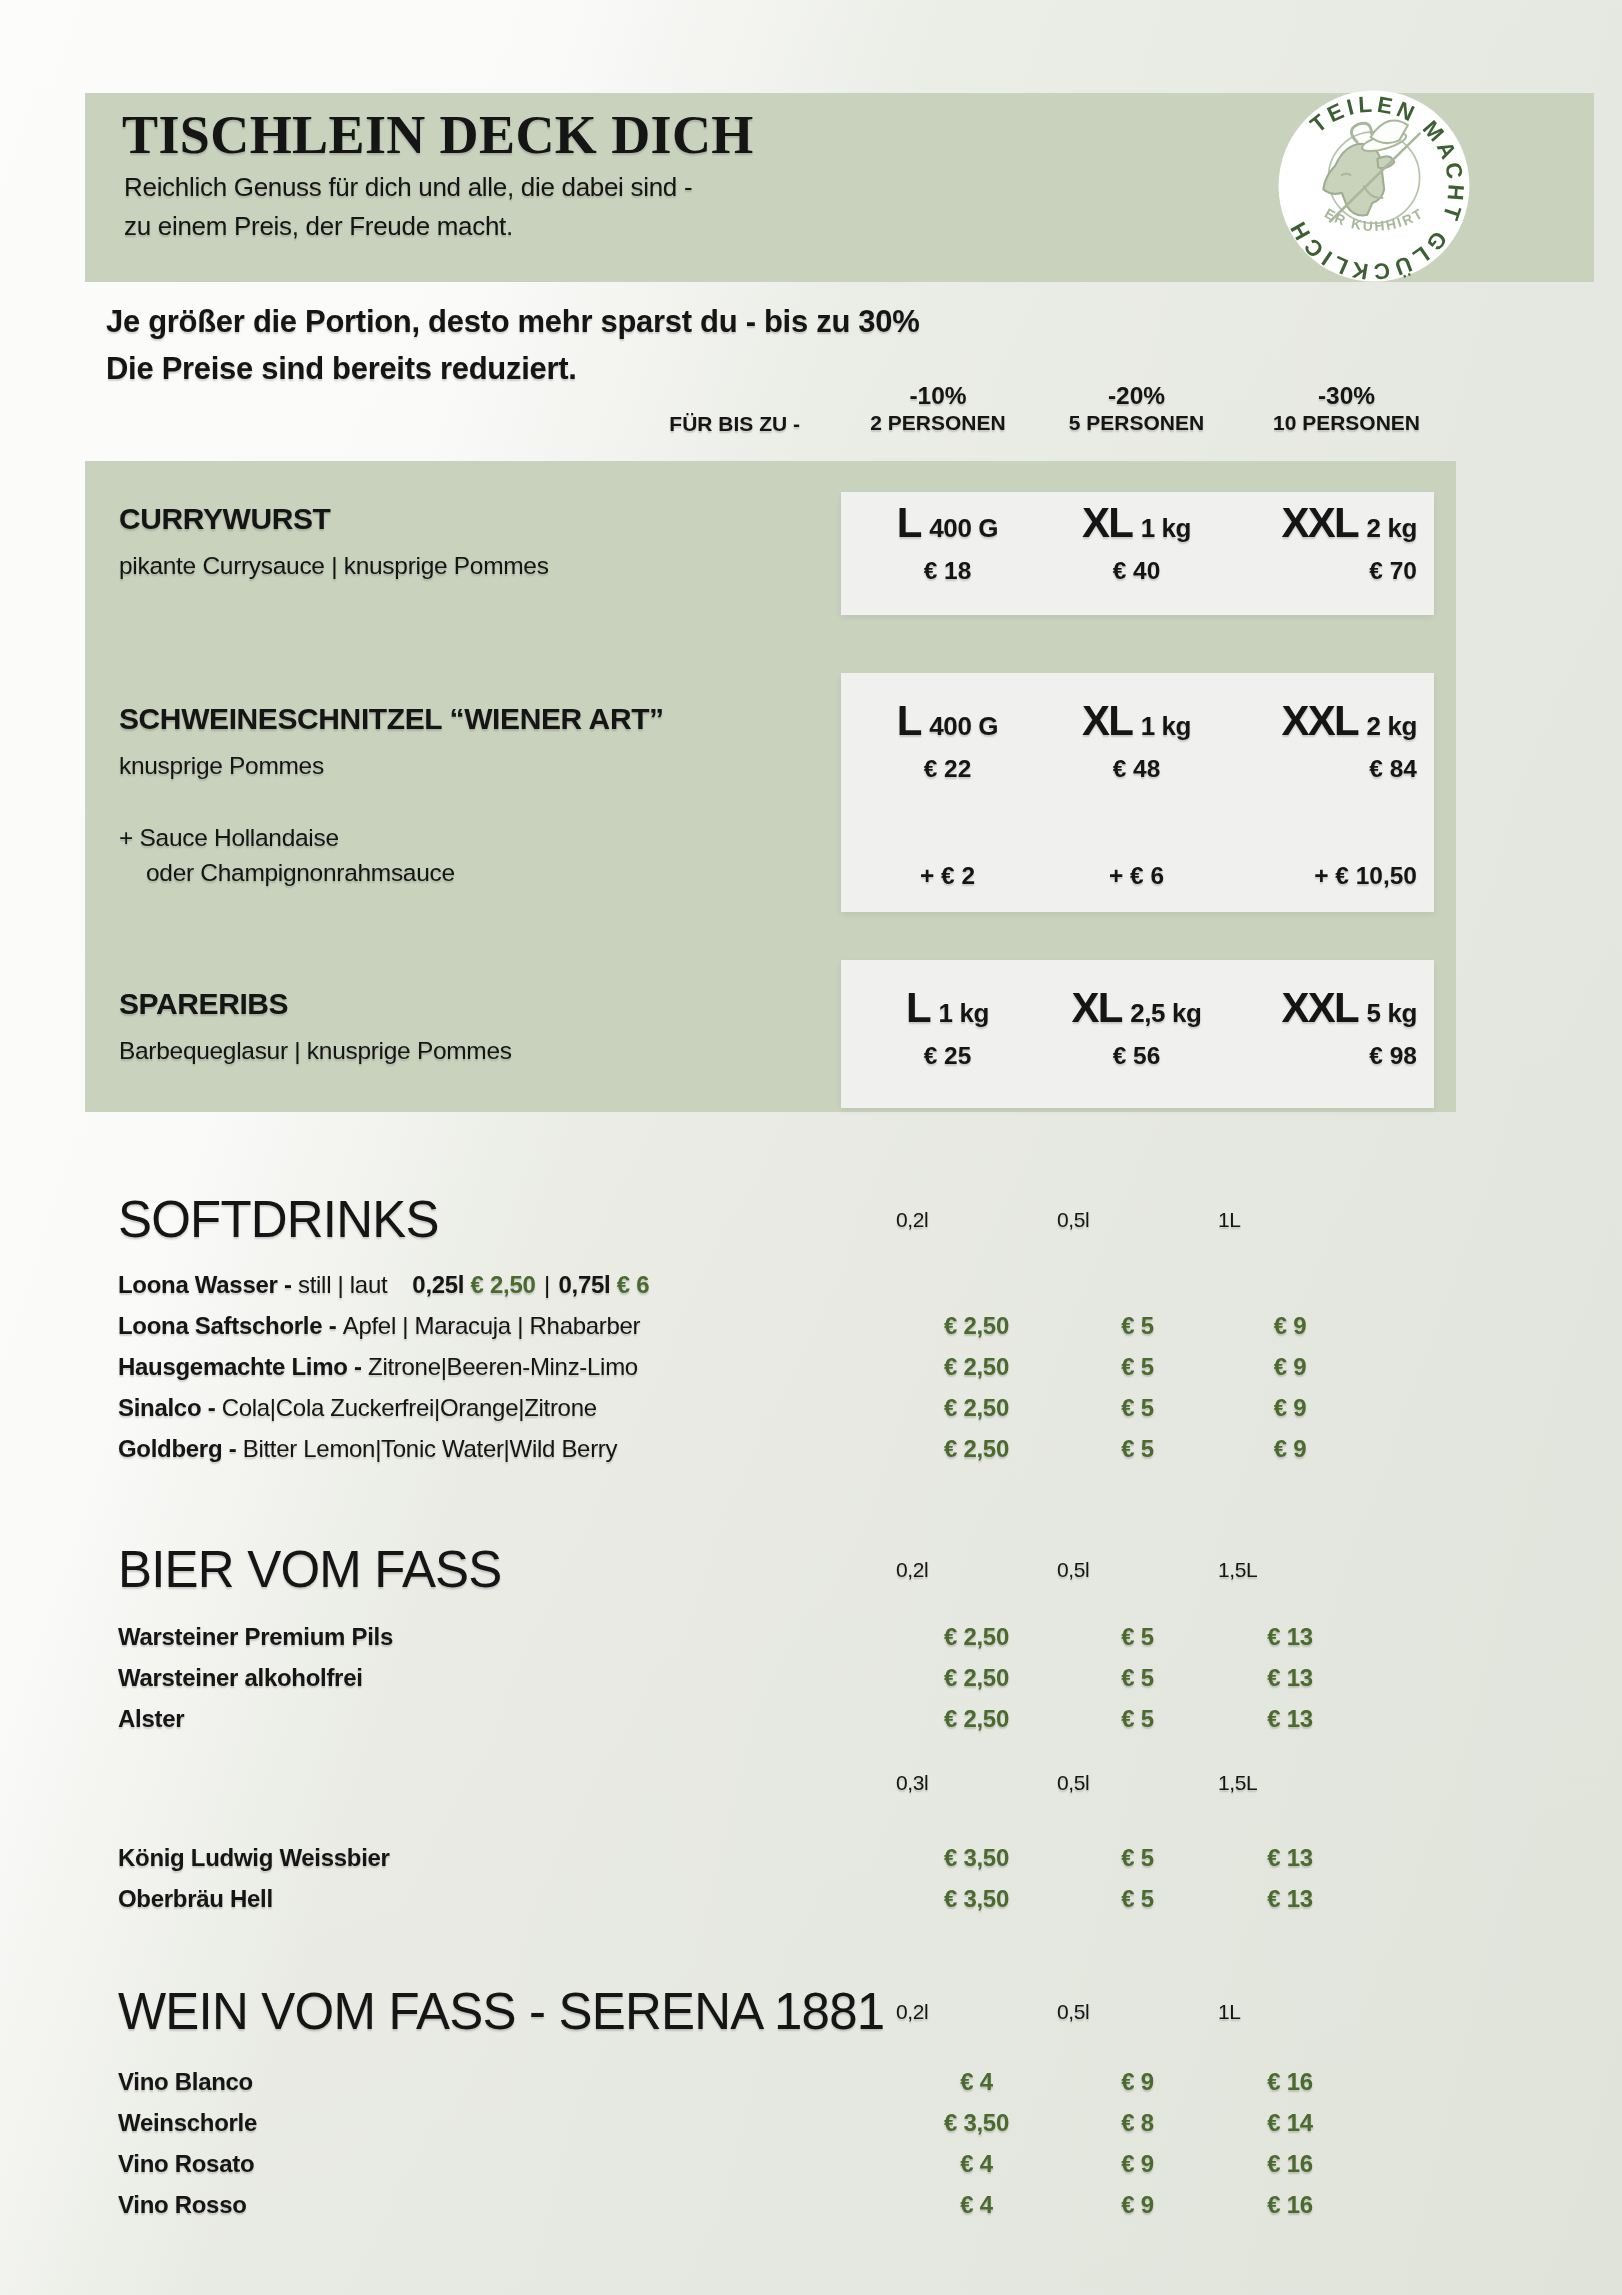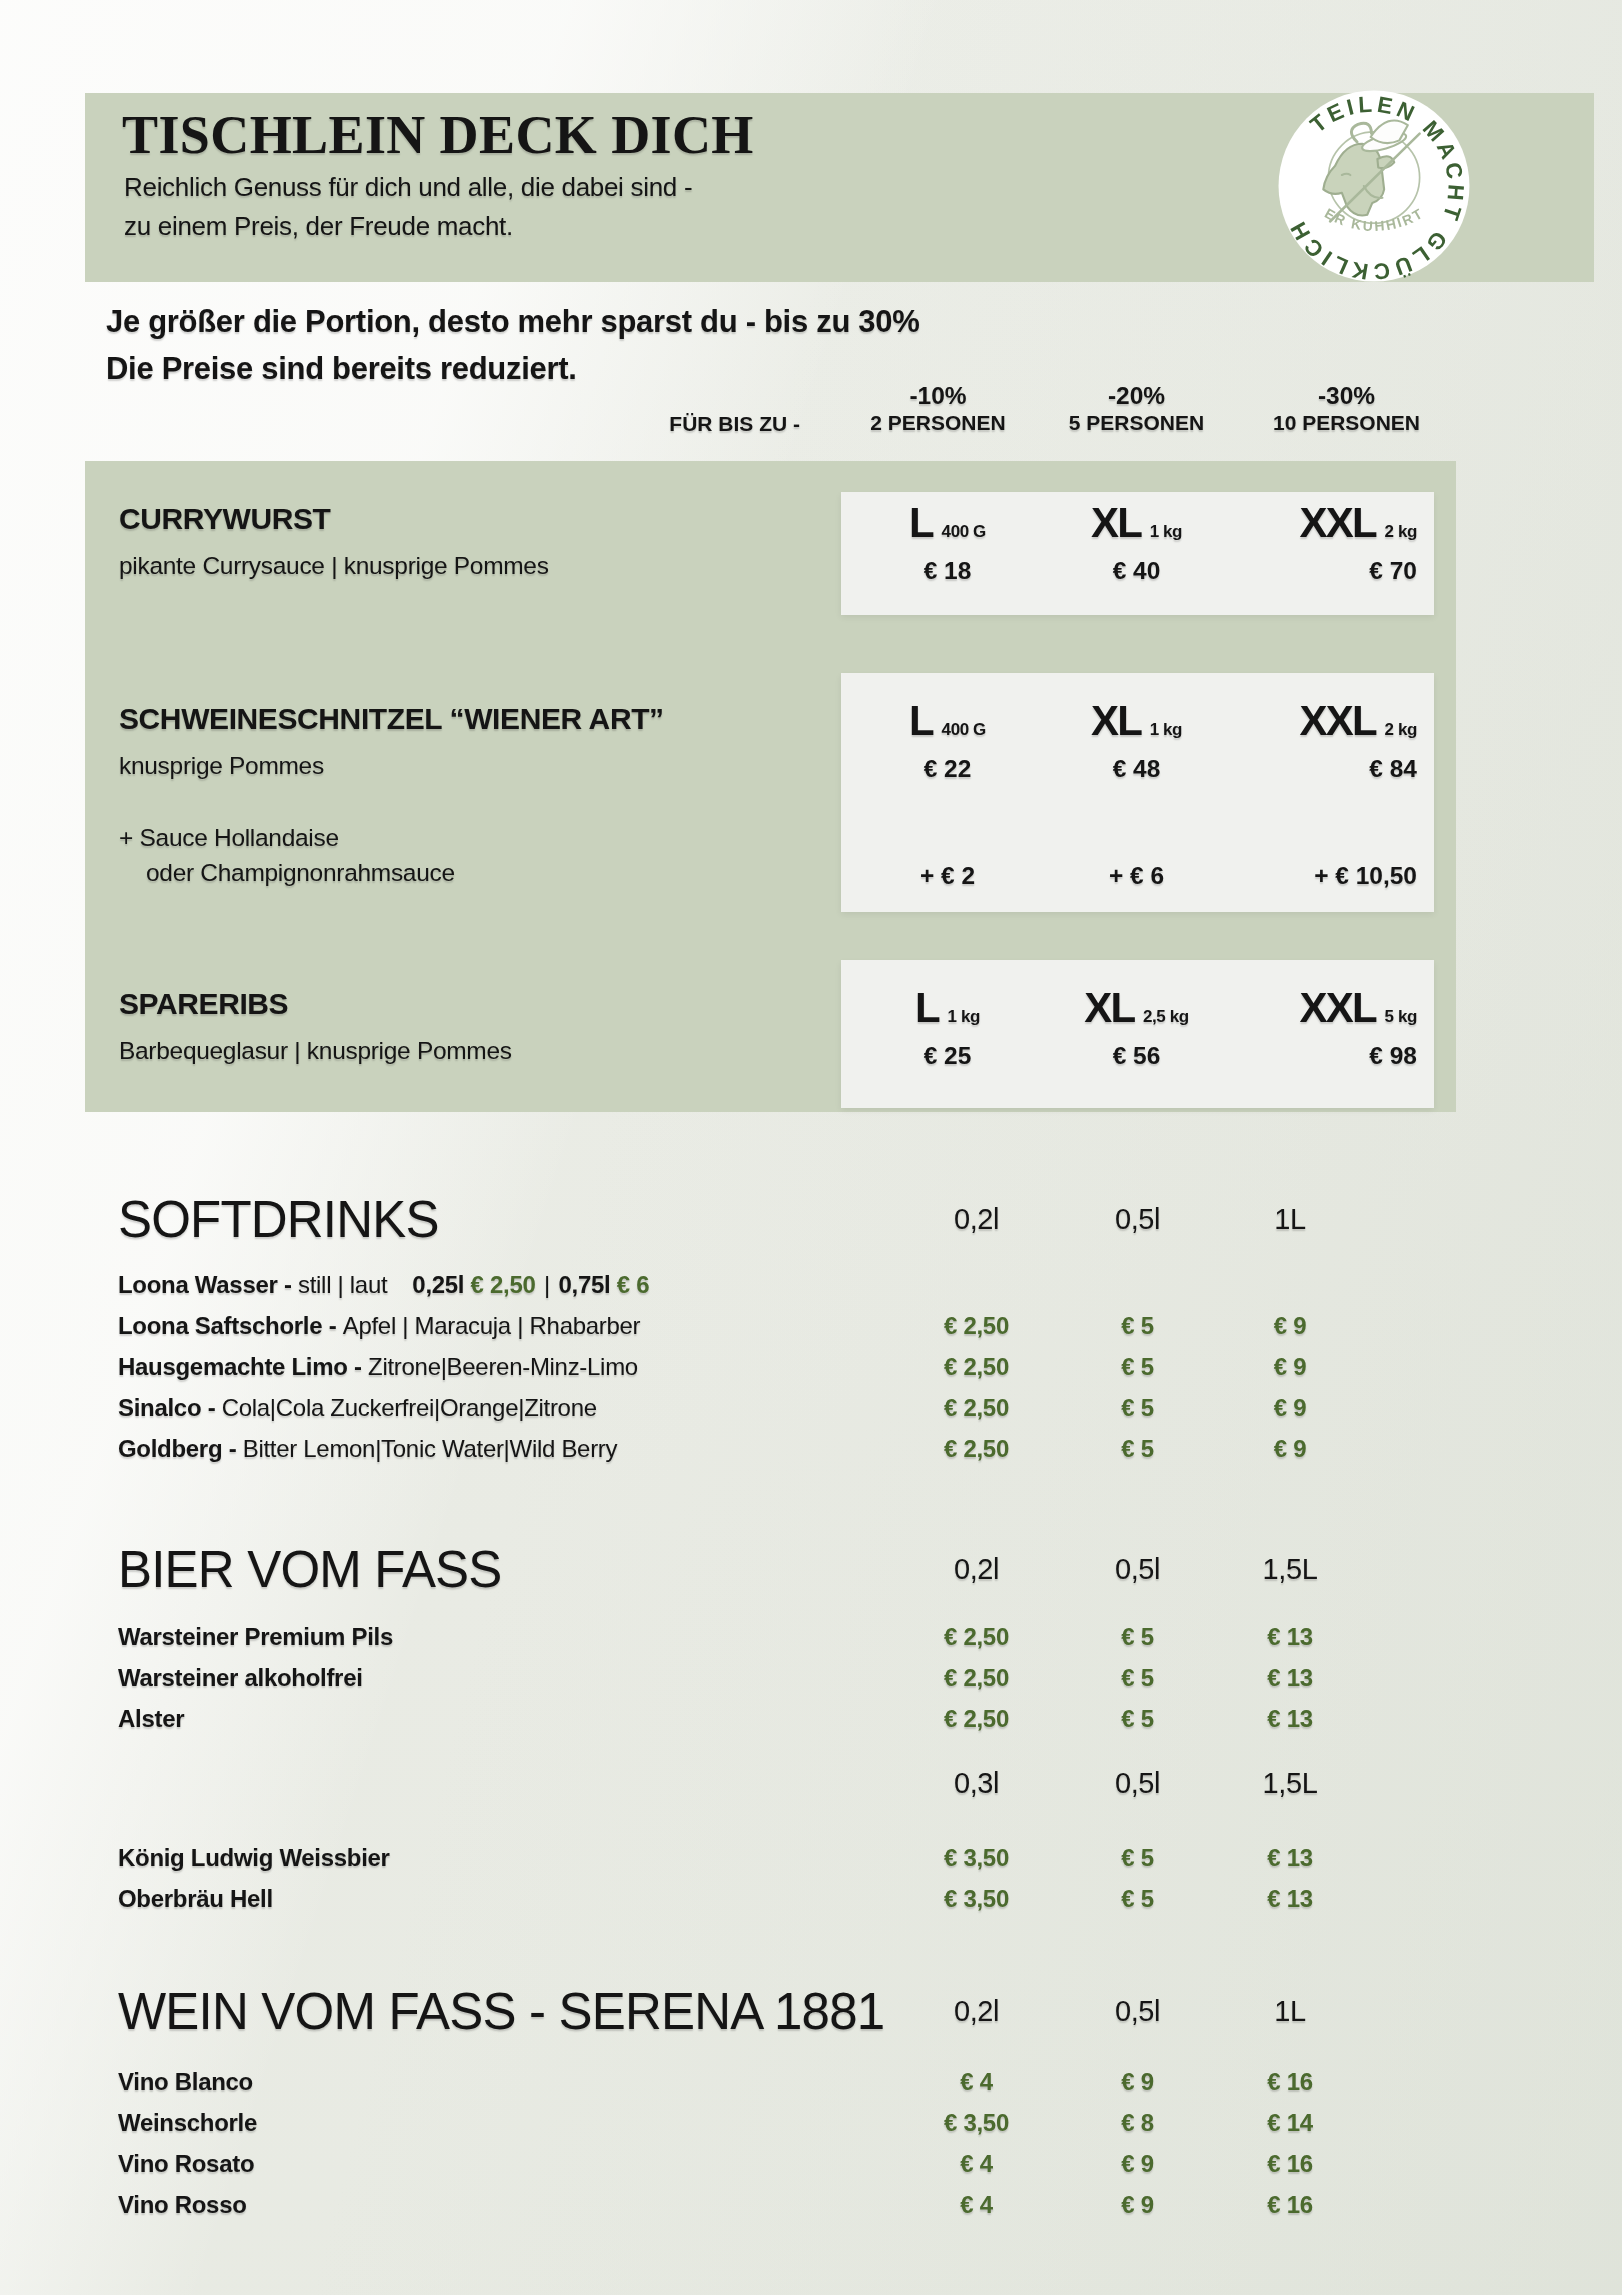--- a/index.html
+++ b/index.html
@@ -37,34 +37,34 @@
   .fextra .l2{padding-left:27px;}
   .pbox{position:absolute;left:756px;width:593px;background:#f0f1ee;box-shadow:0 2.5px 6.8px rgba(0,0,0,.07);
     display:grid;grid-template-columns:179px 199px 181px;padding:0 17px;box-sizing:border-box;align-content:start;}
   .fb0{top:31px;height:123px;padding-top:10px;}
   .fb1{top:212px;height:239px;padding-top:27px;}
   .fb2{top:499px;height:148px;padding-top:27px;}
   .bcol{text-align:center;}
   .bcol.c2{text-align:right;}
   .sline{line-height:42px;white-space:nowrap;}
   .slabel{font-size:42px;font-weight:900;letter-spacing:-1.7px;}
-  .samount{font-size:17px;font-weight:700;margin-left:8.5px;letter-spacing:-0.4px;}
+  .samount{font-size:26px;font-weight:700;margin-left:8.5px;letter-spacing:-0.4px;}
   .sprice{font-size:24.5px;font-weight:700;margin-top:1.7px;line-height:29px;}
   .extras{position:absolute;left:0;top:188px;width:593px;display:grid;grid-template-columns:179px 199px 181px;
     padding:0 17px;box-sizing:border-box;}
   .extras .xp{font-size:24.5px;font-weight:700;text-align:center;line-height:29px;}
   .extras .xp.c2{text-align:right;}
   
   .dsec{position:absolute;left:118px;width:1242px;}
   .sec0{top:1190px;} .sec1{top:1540px;} .sec2{top:1766px;} .sec3{top:1982px;}
   .drow{display:grid;grid-template-columns:778px 161px 161px 144px;align-items:center;height:41px;}
   .dhead{height:44px;margin-bottom:30px;align-items:center;}
   .sec1 .dhead{margin-bottom:32px;} .sec2 .dhead{margin-bottom:37px;height:34px;} .sec3 .dhead{margin-bottom:35px;}
   .section-title{font-size:51px;font-weight:500;letter-spacing:-0.8px;white-space:nowrap;}
-  .col-label{font-size:29px;font-weight:500;text-align:center;letter-spacing:-0.4px;}
+  .col-label{font-size:21px;font-weight:500;letter-spacing:-0.4px;}
   .dnamecell{white-space:nowrap;font-size:24px;letter-spacing:-0.3px;}
   .dname{font-weight:700;}
   .ddesc{font-weight:400;}
   .dprice{font-size:24px;font-weight:700;color:#4b6a2e;text-align:center;letter-spacing:-0.3px;}
   .inline-gap{display:inline-block;width:25px;}
   .inline-size{font-weight:700;}
   .inline-price{font-weight:700;color:#4b6a2e;}
   .inline-sep{font-weight:400;padding:0 8.5px;}
 </style>
 </head>

